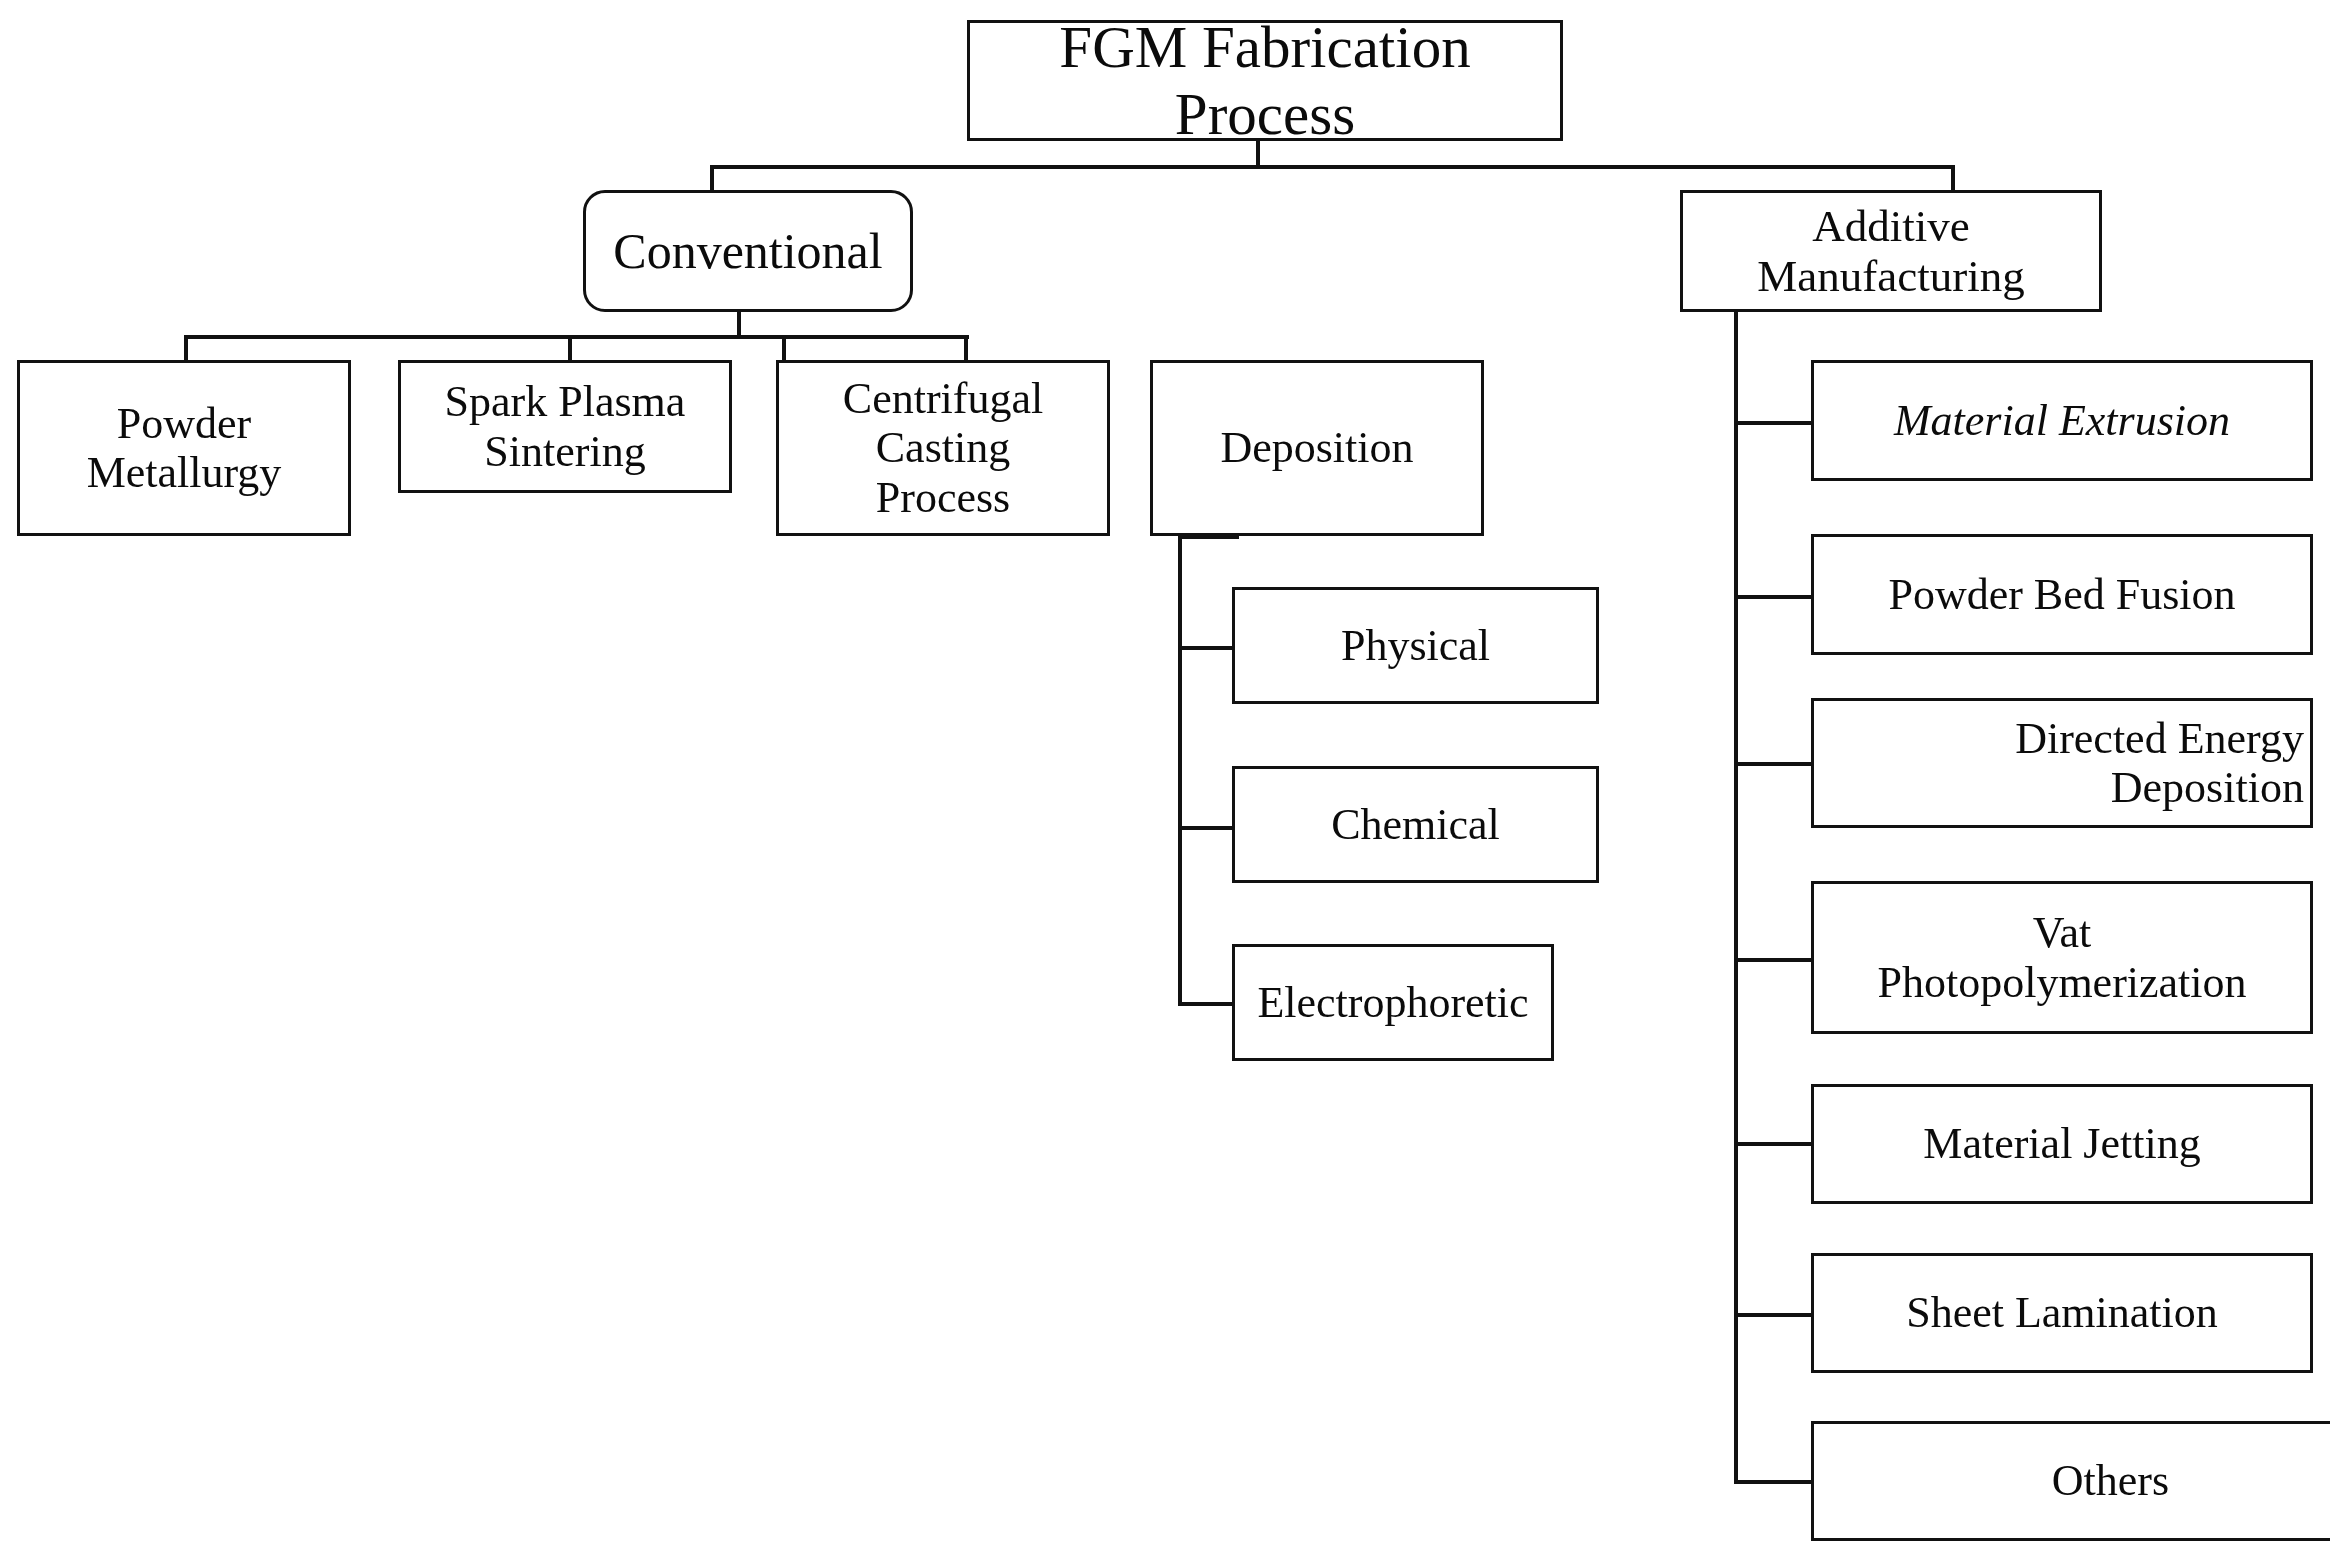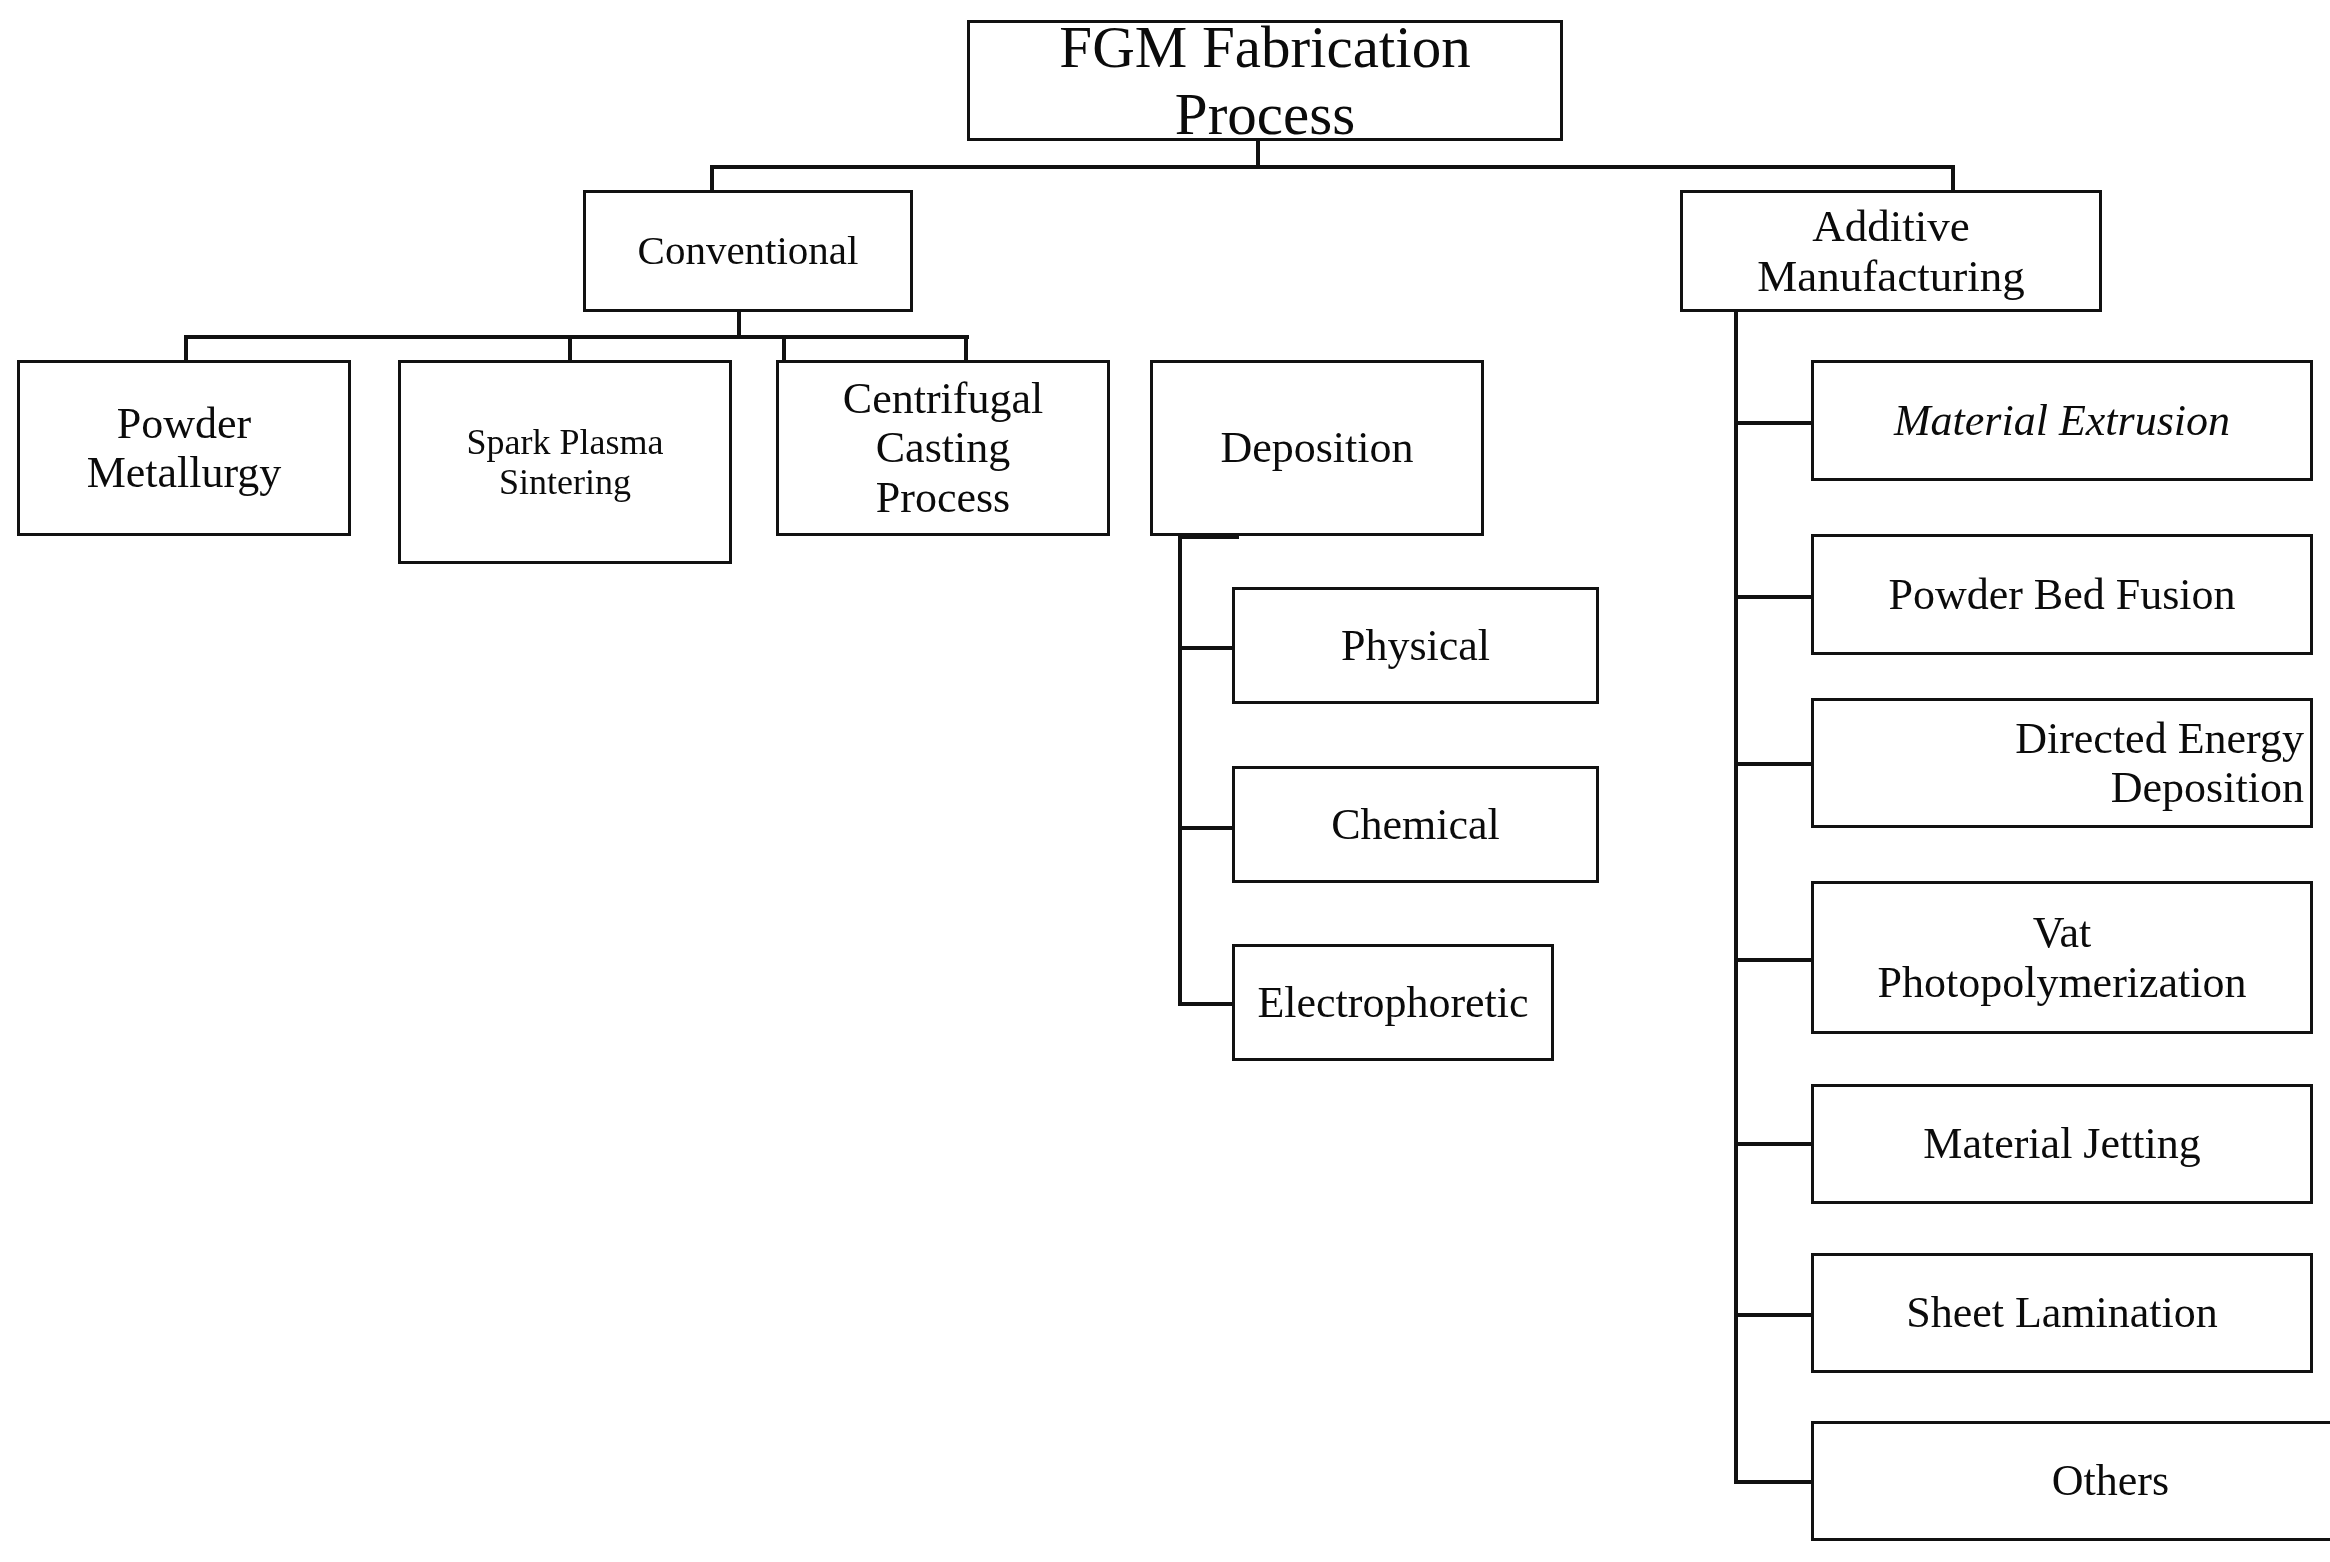--- a/index.html
+++ b/index.html
@@ -67,35 +67,35 @@
   <div class="edge h" style="left:1734px;top:762px;width:80px;"></div>
   <div class="edge h" style="left:1734px;top:958px;width:80px;"></div>
   <div class="edge h" style="left:1734px;top:1142px;width:80px;"></div>
   <div class="edge h" style="left:1734px;top:1313px;width:80px;"></div>
   <div class="edge h" style="left:1734px;top:1480px;width:80px;"></div>
 
   <div class="node" style="left:967px;top:20px;width:596px;height:121px;font-size:59px;">
     <span class="lbl">FGM Fabrication Process</span>
   </div>
 
-  <div class="node" style="left:583px;top:190px;width:330px;height:122px;font-size:41px;">
+  <div class="node" style="left:583px;top:190px;width:330px;height:122px;font-size:50px;border-radius:22px;">
     <span class="lbl">Conventional</span>
   </div>
 
   <div class="node" style="left:1680px;top:190px;width:422px;height:122px;font-size:45px;">
     <span class="lbl">Additive
 Manufacturing</span>
   </div>
 
   <div class="node" style="left:17px;top:360px;width:334px;height:176px;font-size:44px;">
     <span class="lbl">Powder
 Metallurgy</span>
   </div>
 
-  <div class="node" style="left:398px;top:360px;width:334px;height:204px;font-size:36px;">
+  <div class="node" style="left:398px;top:360px;width:334px;height:133px;font-size:44px;">
     <span class="lbl">Spark Plasma
 Sintering</span>
   </div>
 
   <div class="node" style="left:776px;top:360px;width:334px;height:176px;font-size:44px;">
     <span class="lbl">Centrifugal
 Casting
 Process</span>
   </div>
 

